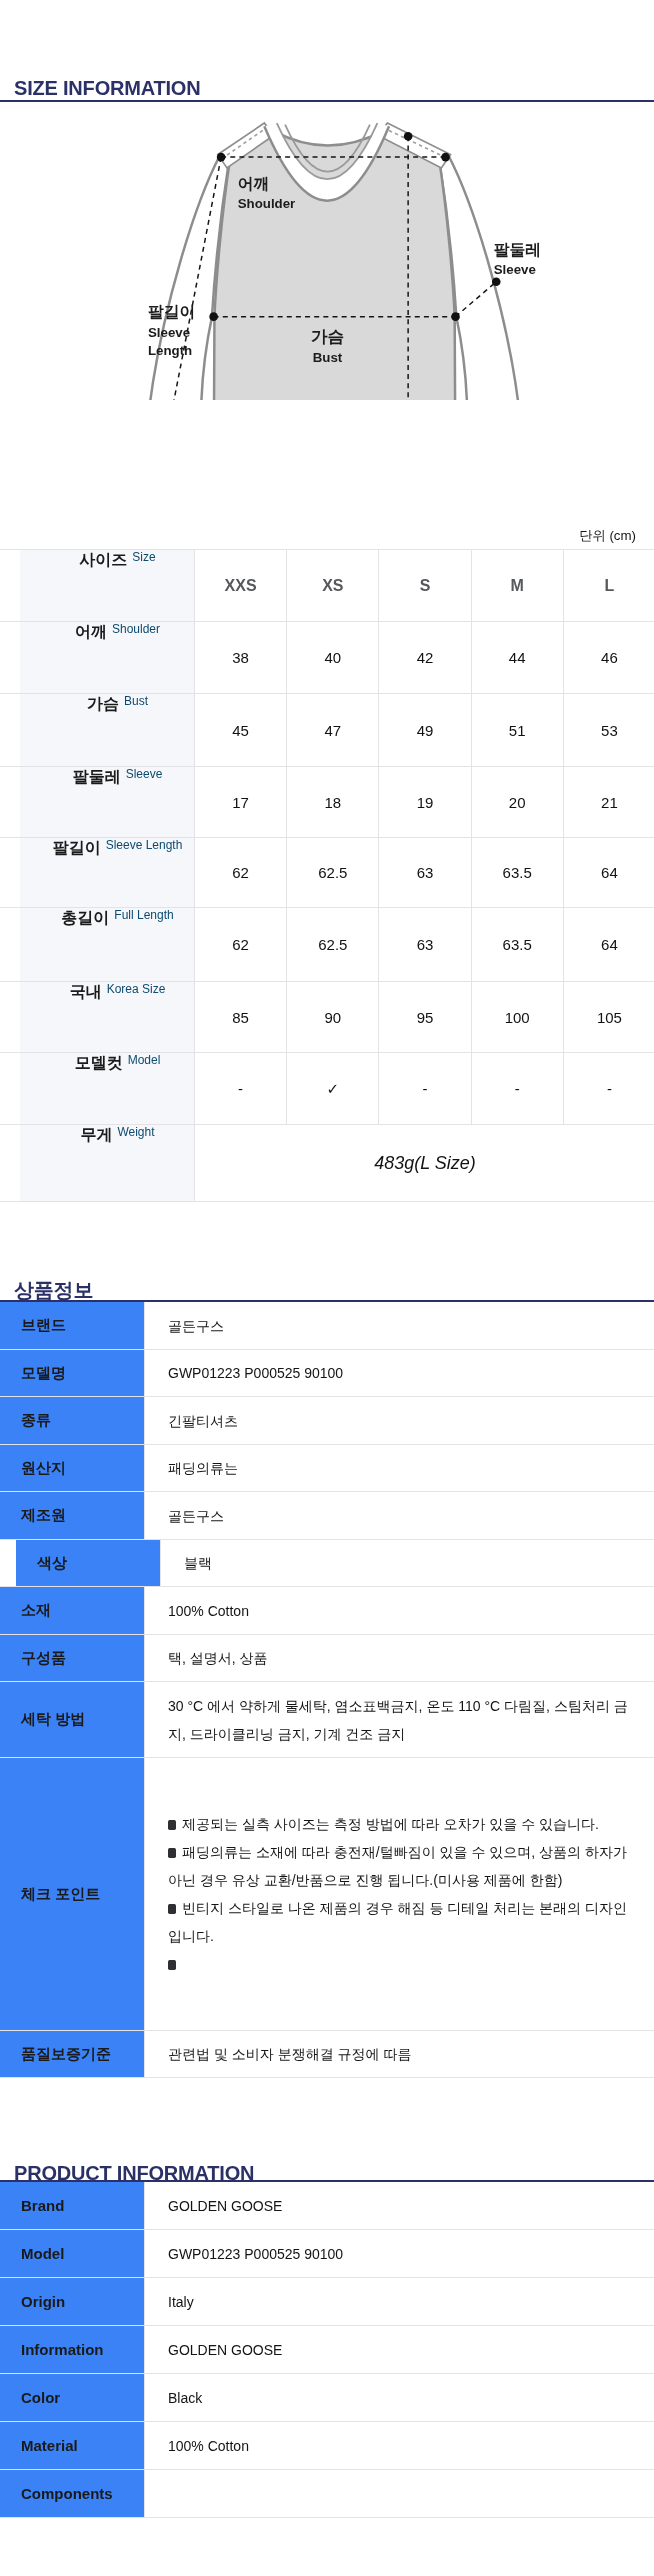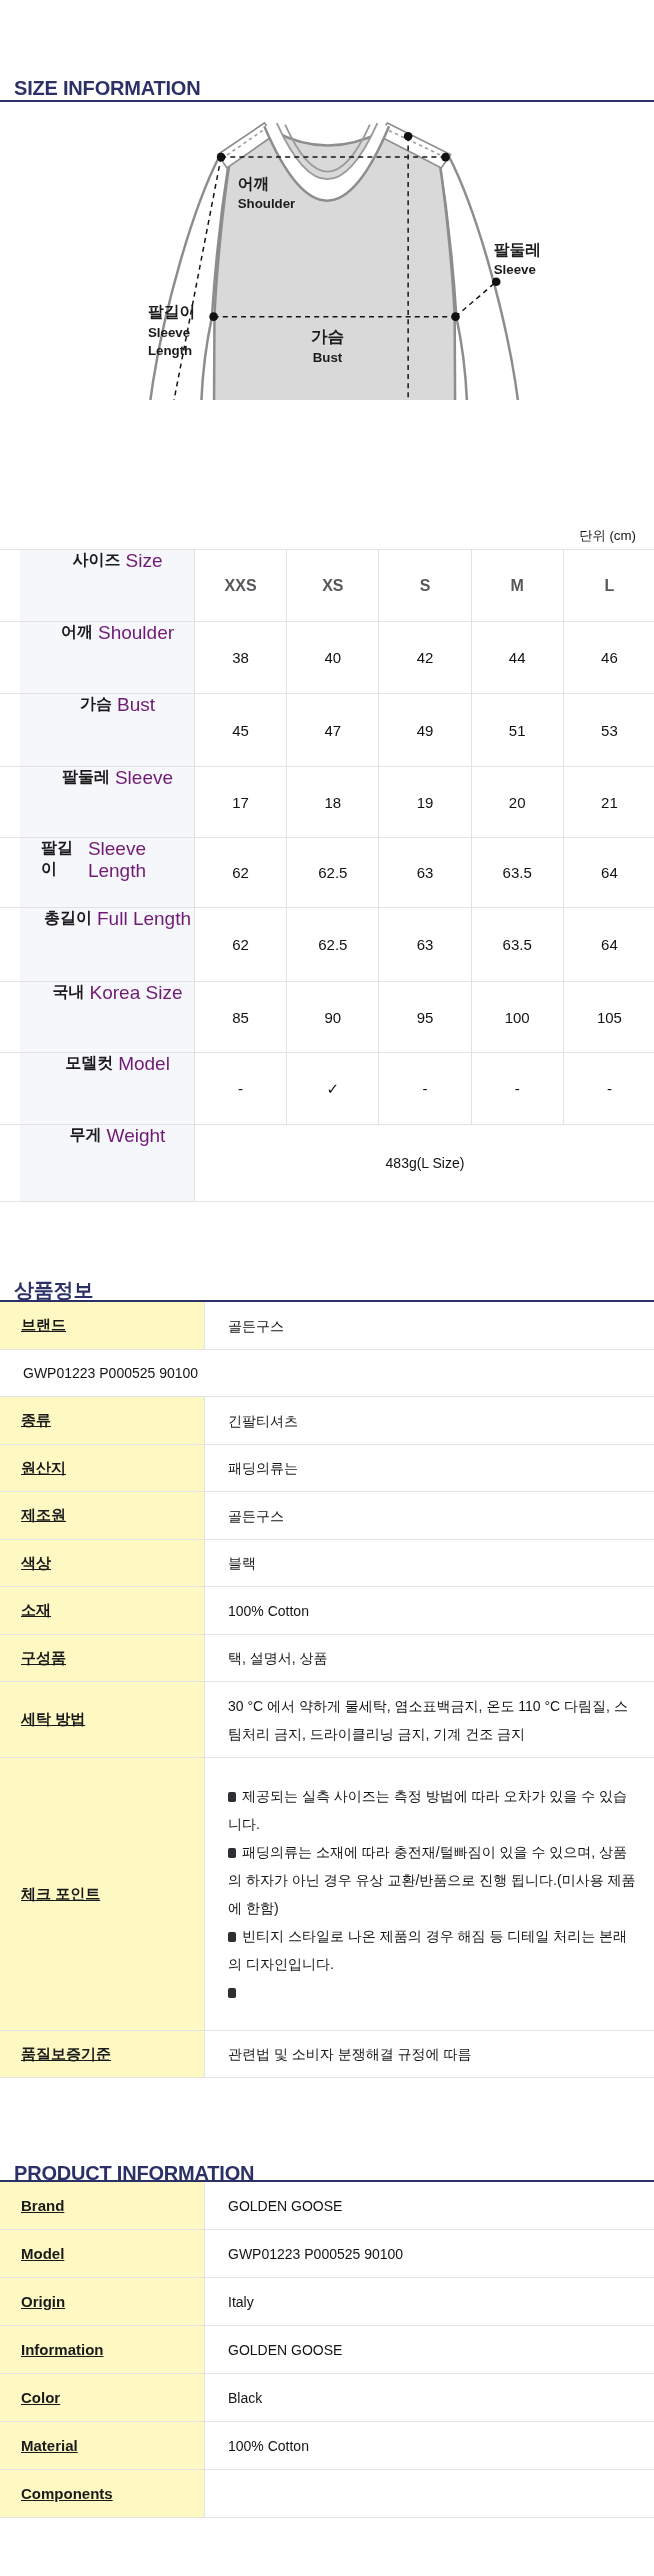--- a/index.html
+++ b/index.html
@@ -8,32 +8,32 @@
   .sec-title{position:absolute;left:14px;font-size:20px;font-weight:800;letter-spacing:-0.2px;color:#2b3167;white-space:nowrap;}
   .navy-rule{position:absolute;left:0;width:655px;height:2.5px;background:#2b3167;}
   .unit{position:absolute;right:19px;top:527px;font-size:13.3px;color:#141414;}
 
   
   .size-table{position:absolute;left:0;top:549px;width:655px;border-top:0.8px solid #e3e3e6;}
   .srow{display:flex;box-sizing:border-box;border-bottom:0.8px solid #e3e3e6;}
   .srow .lab{width:175px;box-sizing:border-box;background:#f6f7fa;border-right:0.8px solid #e3e3e6;
              display:flex;flex-direction:row;justify-content:center;padding-left:21px;gap:5px;margin-left:20px;}
   .srow .lab .kr{font-size:16px;font-weight:600;color:#1a1a1a;}
-  .srow .lab .en{font-size:19px;color:#701a75;}
+  .srow .lab .en{font-size:12px;color:#0c4a6e;}
   .srow .cell{flex:1;display:flex;align-items:center;justify-content:center;
               font-size:15px;color:#121212;border-right:0.8px solid #e3e3e6;}
   .srow .cell:last-child{border-right:none;}
   .srow.head .cell{font-size:16px;font-weight:700;color:#56585c;}
-  .srow .merged{flex:5;display:flex;align-items:center;justify-content:center;font-size:14px;color:#121212;}
+  .srow .merged{flex:5;display:flex;align-items:center;justify-content:center;font-size:18px;color:#121212;font-style:italic;}
 
   
   .info-table{position:absolute;left:0;width:655px;border-top:2.5px solid #2b3167;}
   .irow{display:flex;box-sizing:border-box;border-bottom:0.8px solid #e3e3e6;align-items:center;}
-  .irow .lab{width:205px;align-self:stretch;box-sizing:border-box;background:#fef9c3;border-right:0.8px solid #e3e3e6;
-             display:flex;align-items:center;padding-left:21px;font-size:15px;font-weight:600;color:#1a1a1a;text-decoration:underline;}
+  .irow .lab{width:145px;align-self:stretch;box-sizing:border-box;background:#3b82f6;border-right:0.8px solid #e3e3e6;
+             display:flex;align-items:center;padding-left:21px;font-size:15px;font-weight:600;color:#1a1a1a;}
   .irow .val{flex:1;padding:9.1px 16.6px 9.1px 23px;font-size:14px;line-height:28px;color:#141414;}
   .bullet-line{display:block;}
   .sq{display:inline-block;width:7.5px;height:10px;background:#2f2f33;border-radius:1.7px;margin-right:6.6px;vertical-align:-0.8px;}
 
   
   .diagram{position:absolute;left:0;top:112px;width:655px;height:288px;}
   .dlab-kr{font-size:19px;font-weight:700;fill:#1c1c1c;}
   .dlab-en{font-size:16px;font-weight:700;fill:#1c1c1c;}
 </style>
 </head>
@@ -208,35 +208,36 @@
     </div>
   </div>
 
   <h2 class="sec-title" style="top:1260px;">상품정보</h2>
   <div class="info-table" style="top:1300px;">
     <div class="irow" style="height:48px;">
       <div class="lab">브랜드</div>
       <div class="val">골든구스</div>
     </div>
     <div class="irow" style="height:47px;">
+      <div class="lab">모델명</div>
       <div class="val">GWP01223 P000525 90100</div>
     </div>
     <div class="irow" style="height:48px;">
       <div class="lab">종류</div>
       <div class="val">긴팔티셔츠</div>
     </div>
     <div class="irow" style="height:47px;">
       <div class="lab">원산지</div>
       <div class="val">패딩의류는</div>
     </div>
     <div class="irow" style="height:48px;">
       <div class="lab">제조원</div>
       <div class="val">골든구스</div>
     </div>
-    <div class="irow" style="height:47px;">
+    <div class="irow" style="height:47px;padding-left:16px;">
       <div class="lab">색상</div>
       <div class="val">블랙</div>
     </div>
     <div class="irow" style="height:48px;">
       <div class="lab">소재</div>
       <div class="val">100% Cotton</div>
     </div>
     <div class="irow" style="height:47px;">
       <div class="lab">구성품</div>
       <div class="val">택, 설명서, 상품</div>

